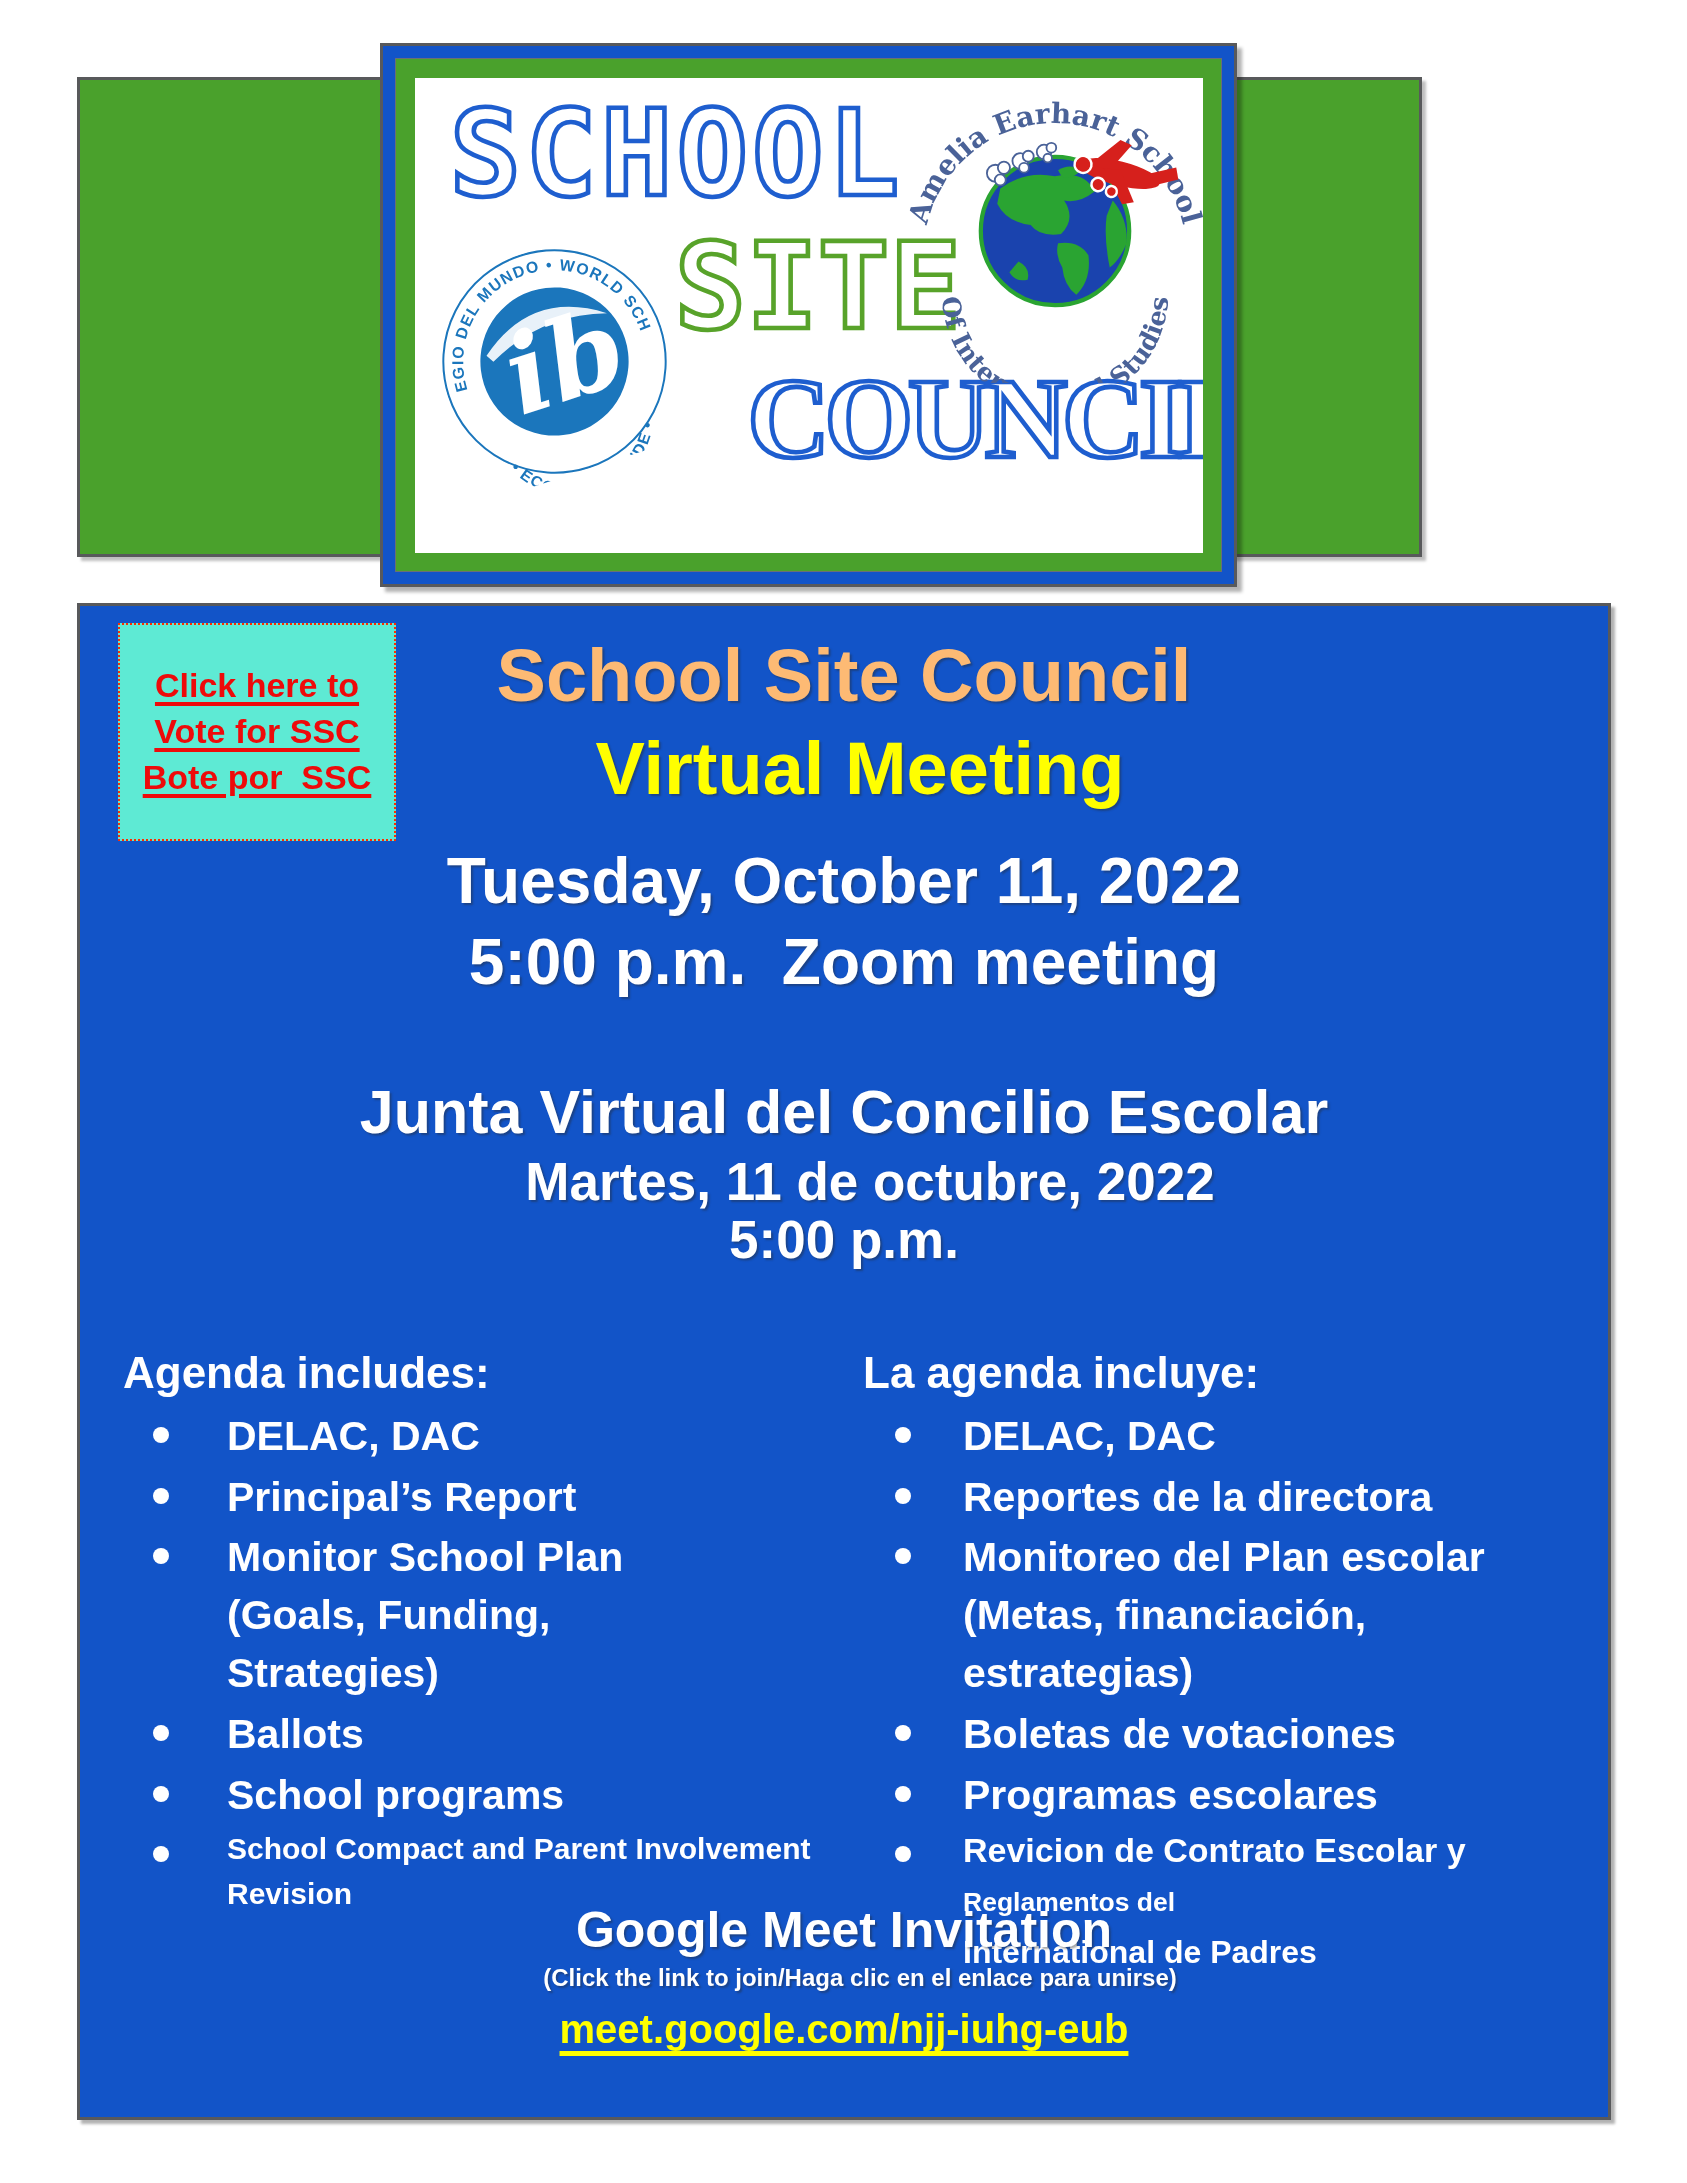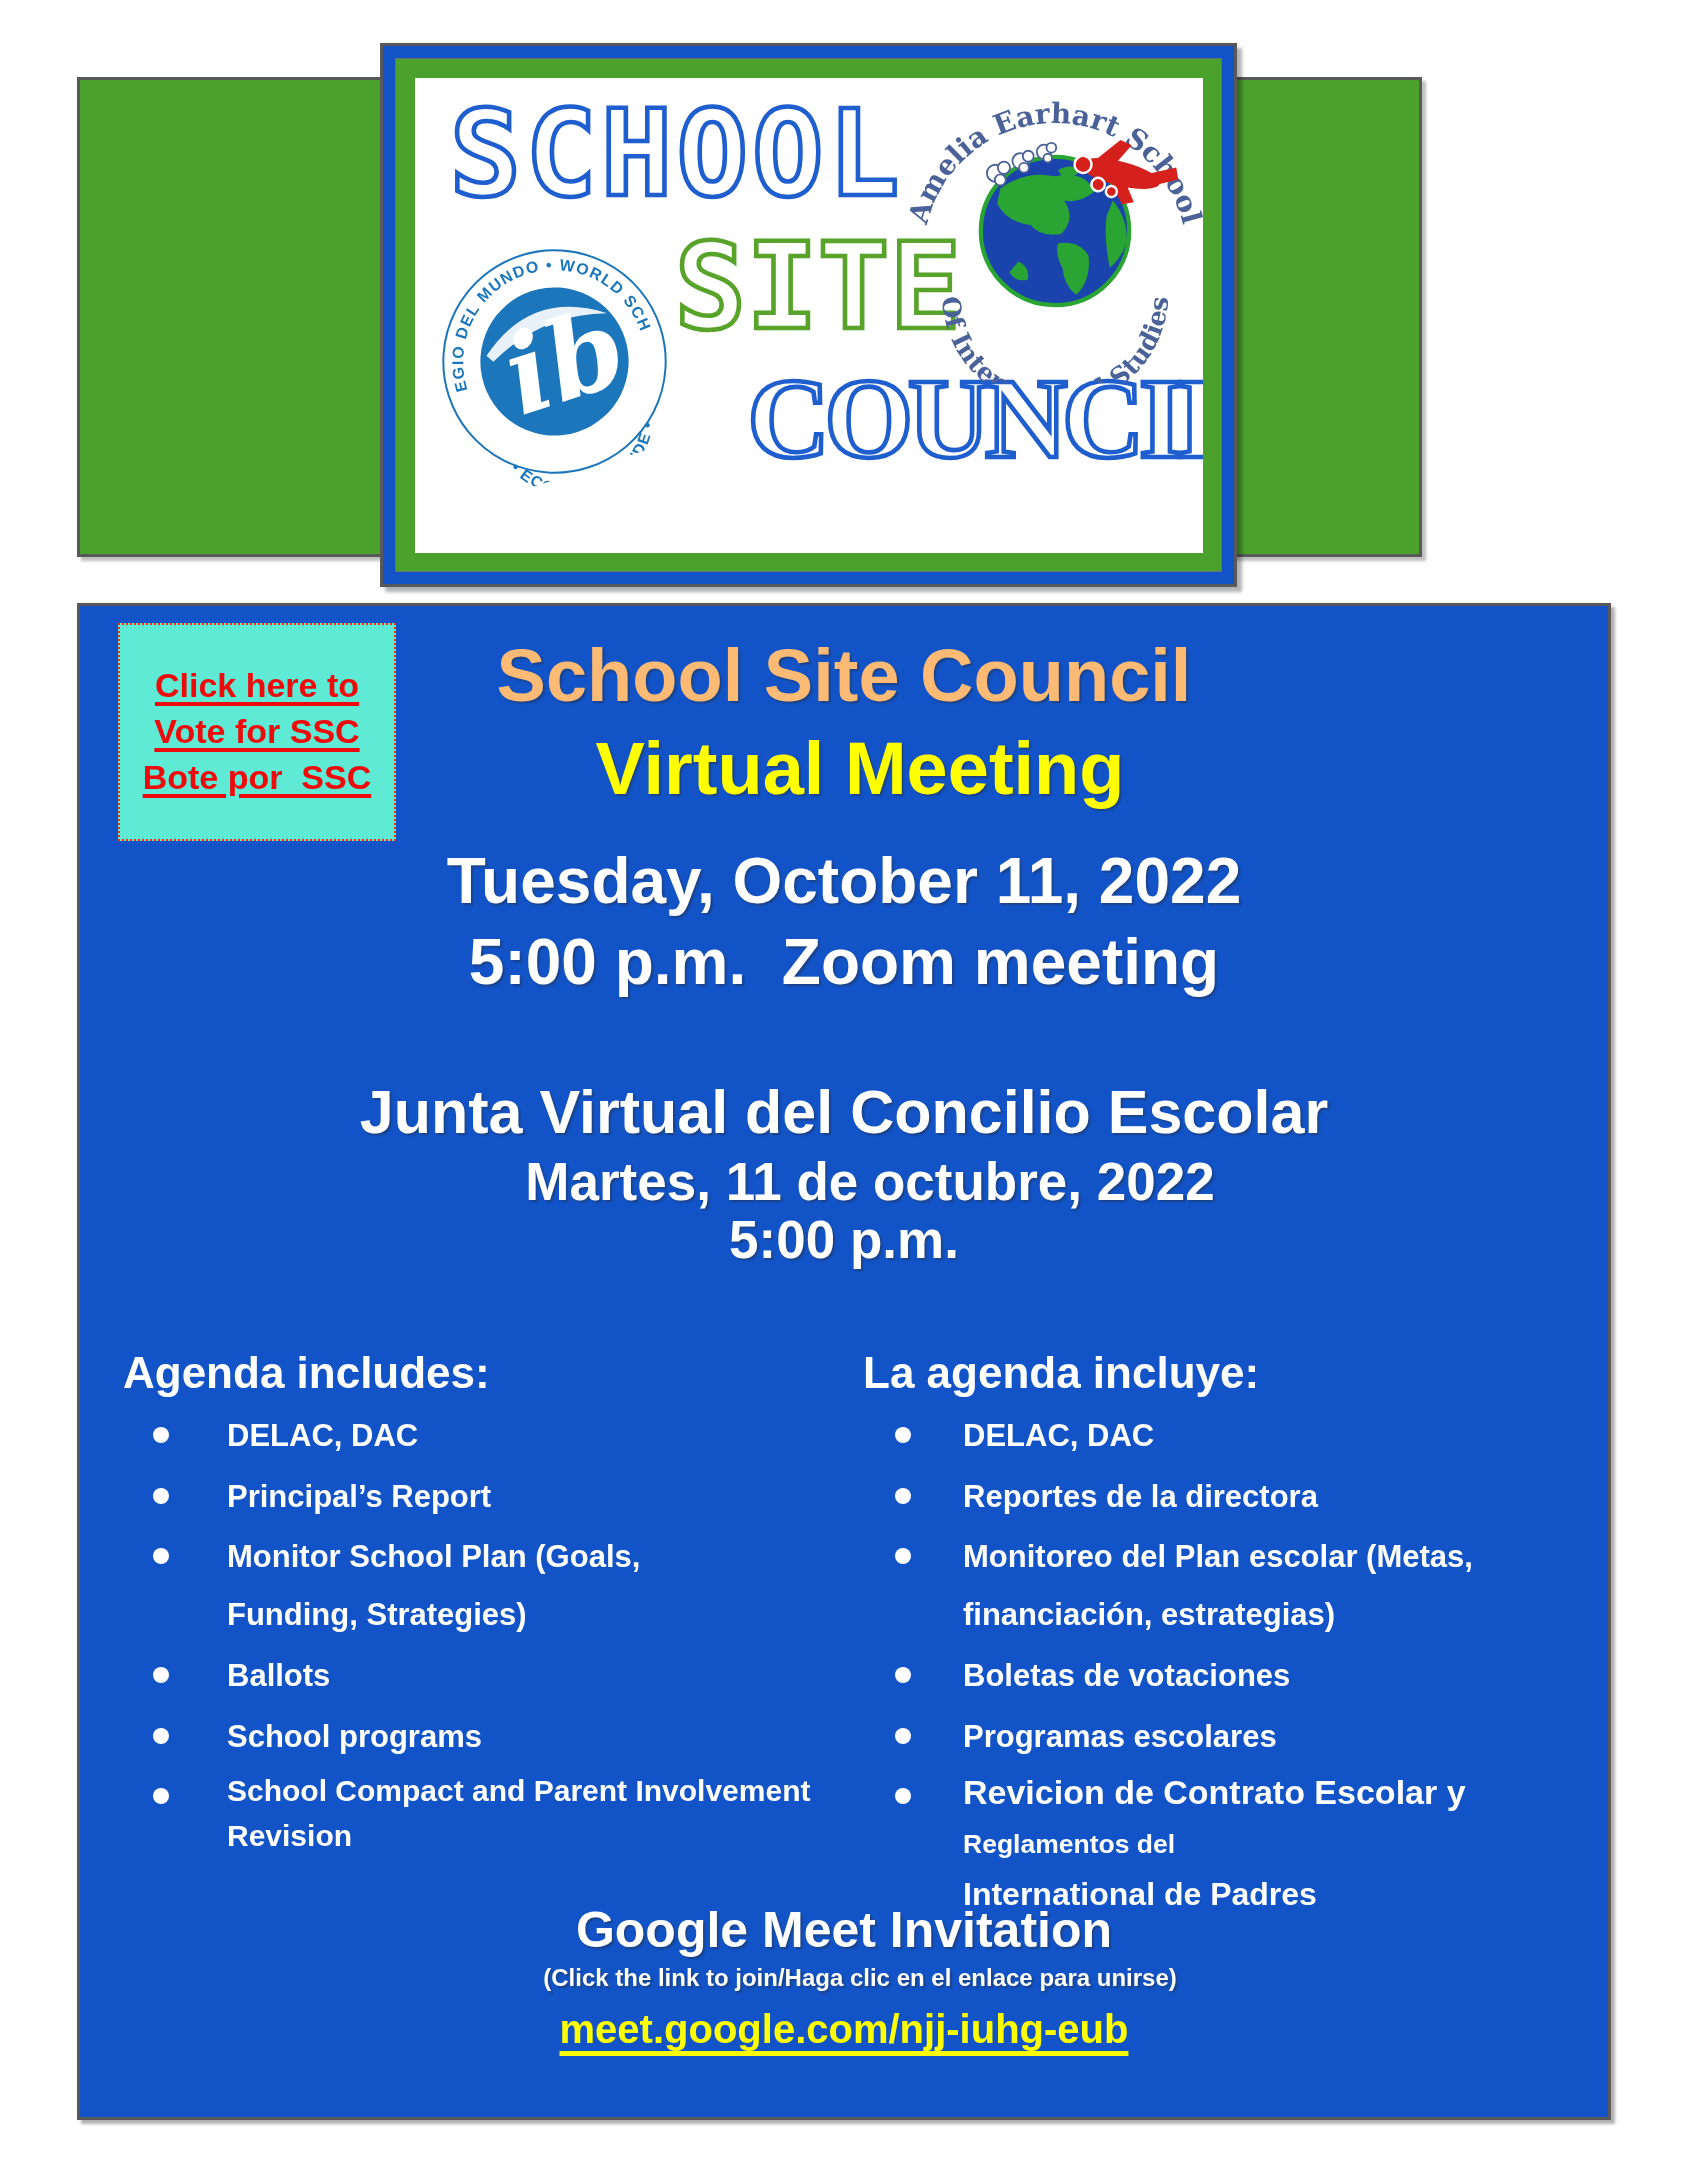--- a/index.html
+++ b/index.html
@@ -50,21 +50,21 @@
 
   .col{position:absolute;top:742px;}
   .col-en{left:43px;width:721px;}
   .col-es{left:783px;width:734px;}
   .col-head{font-size:44px;font-weight:bold;}
   ul.agenda{list-style:none;margin:9.3px 0 0 0;padding:0;}
   ul.agenda li{display:flex;align-items:flex-start;margin:0 0 2.6px 0;}
   .dot{flex:0 0 16px;height:16px;border-radius:50%;background:#ffffff;margin-top:20px;}
   .col-en .dot{margin-left:30px;}
   .col-es .dot{margin-left:32px;}
-  .itx{font-size:31px;font-weight:bold;line-height:58px;}
+  .itx{font-size:41px;font-weight:bold;line-height:58px;}
   .col-en .itx{margin-left:58px;width:437px;}
   .col-es .itx{margin-left:52px;width:595px;}
   li.small{margin-top:17px;}
   .col-en li.small .itx{font-size:30px;line-height:45px;width:595px;}
   .col-es li.small .itx{font-size:34px;line-height:49px;width:622px;}
   .seg-small{font-size:26.5px;}
   .seg-mid{font-size:32px;}
 
   .gmi{top:1295px;font-size:50px;}
   .gmi-sub{top:1358px;font-size:24px;padding-left:16px;}

